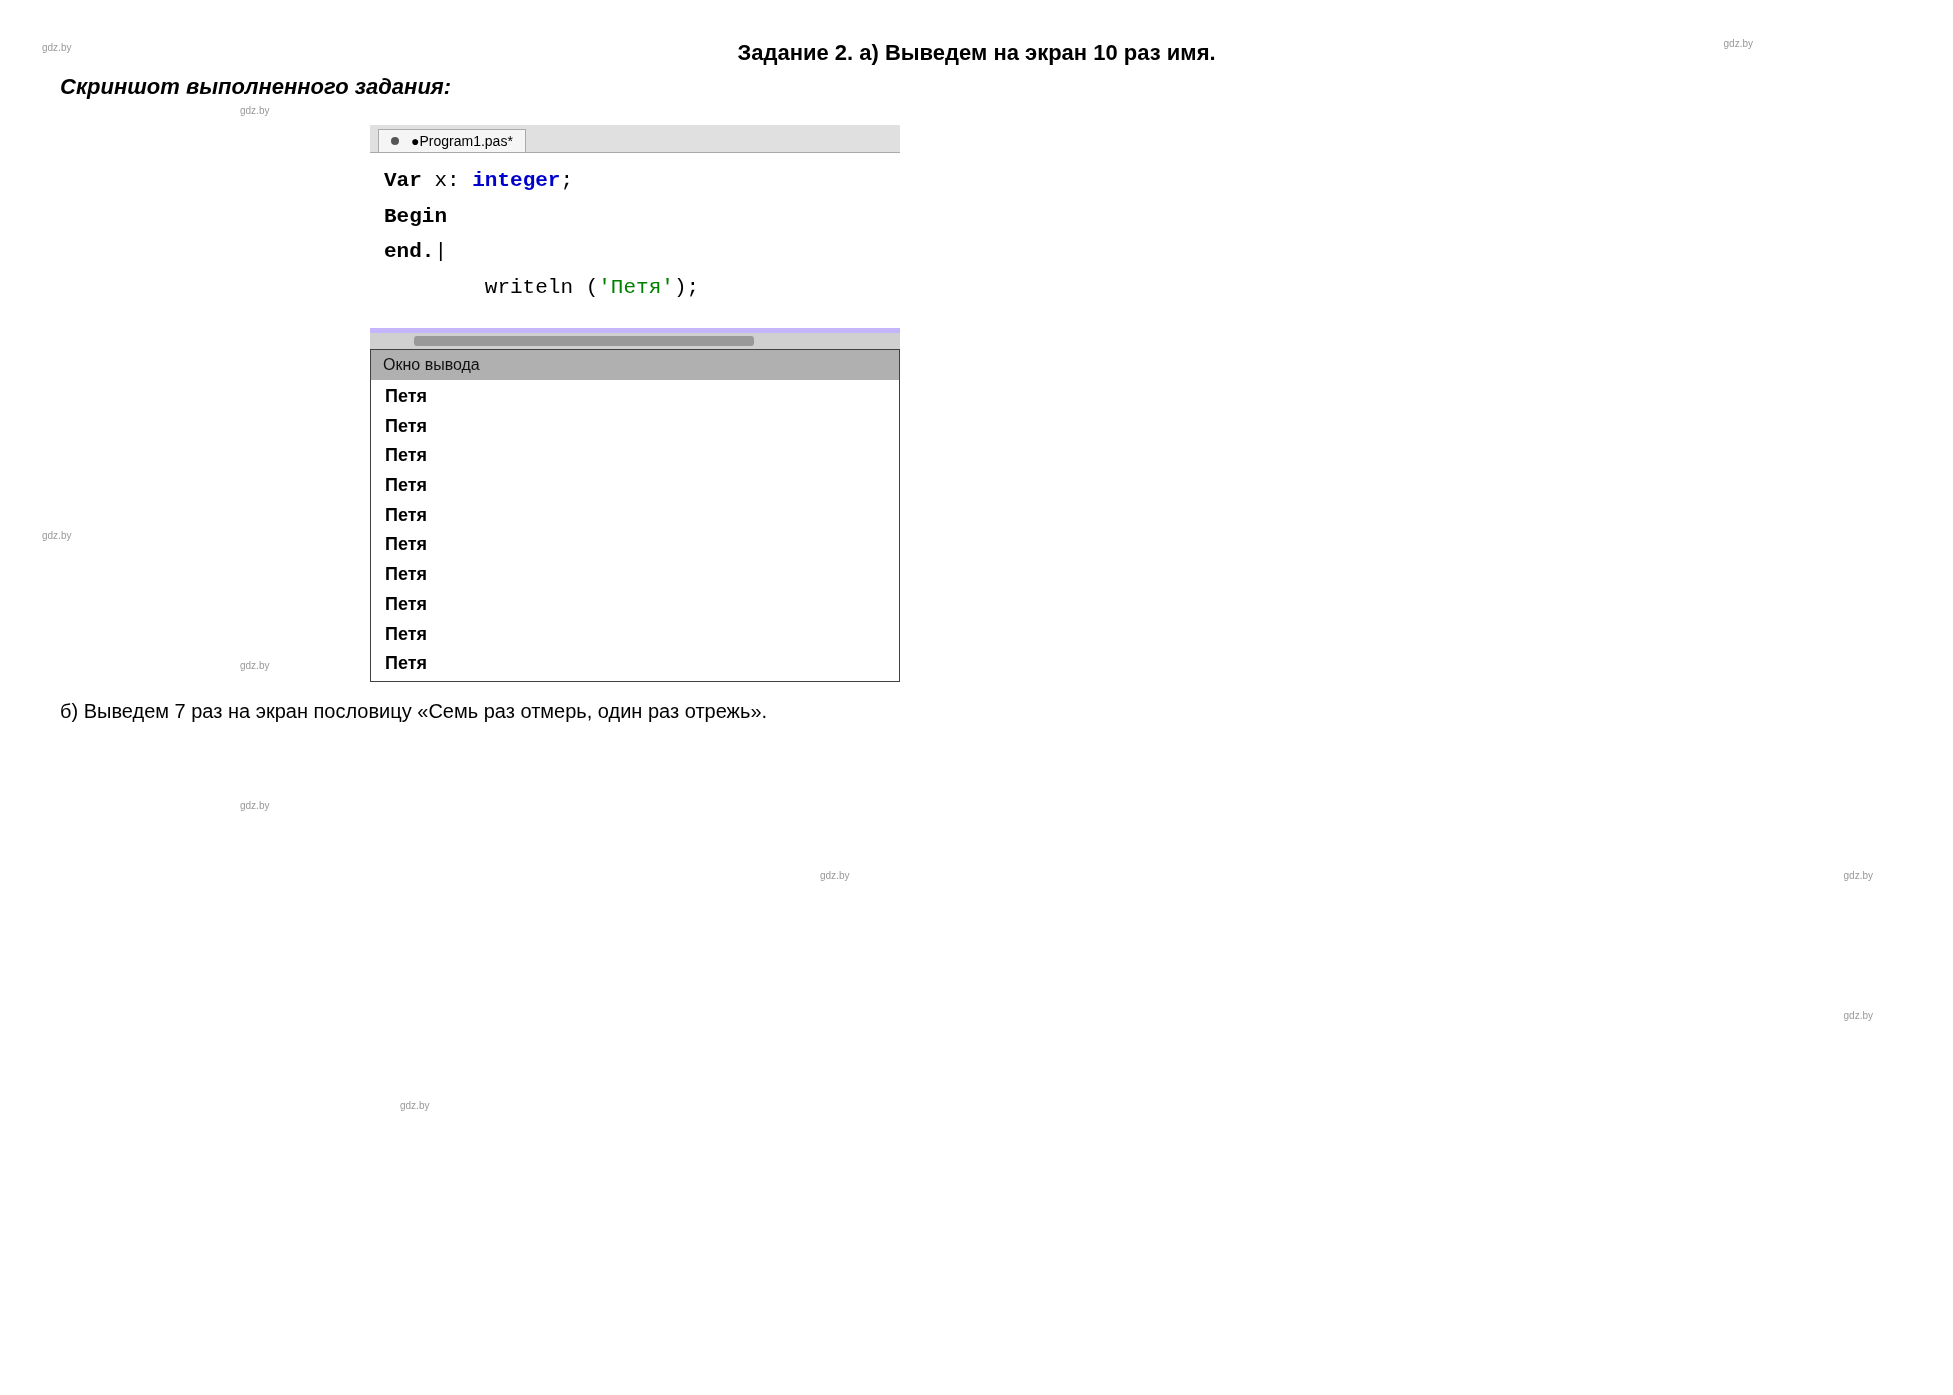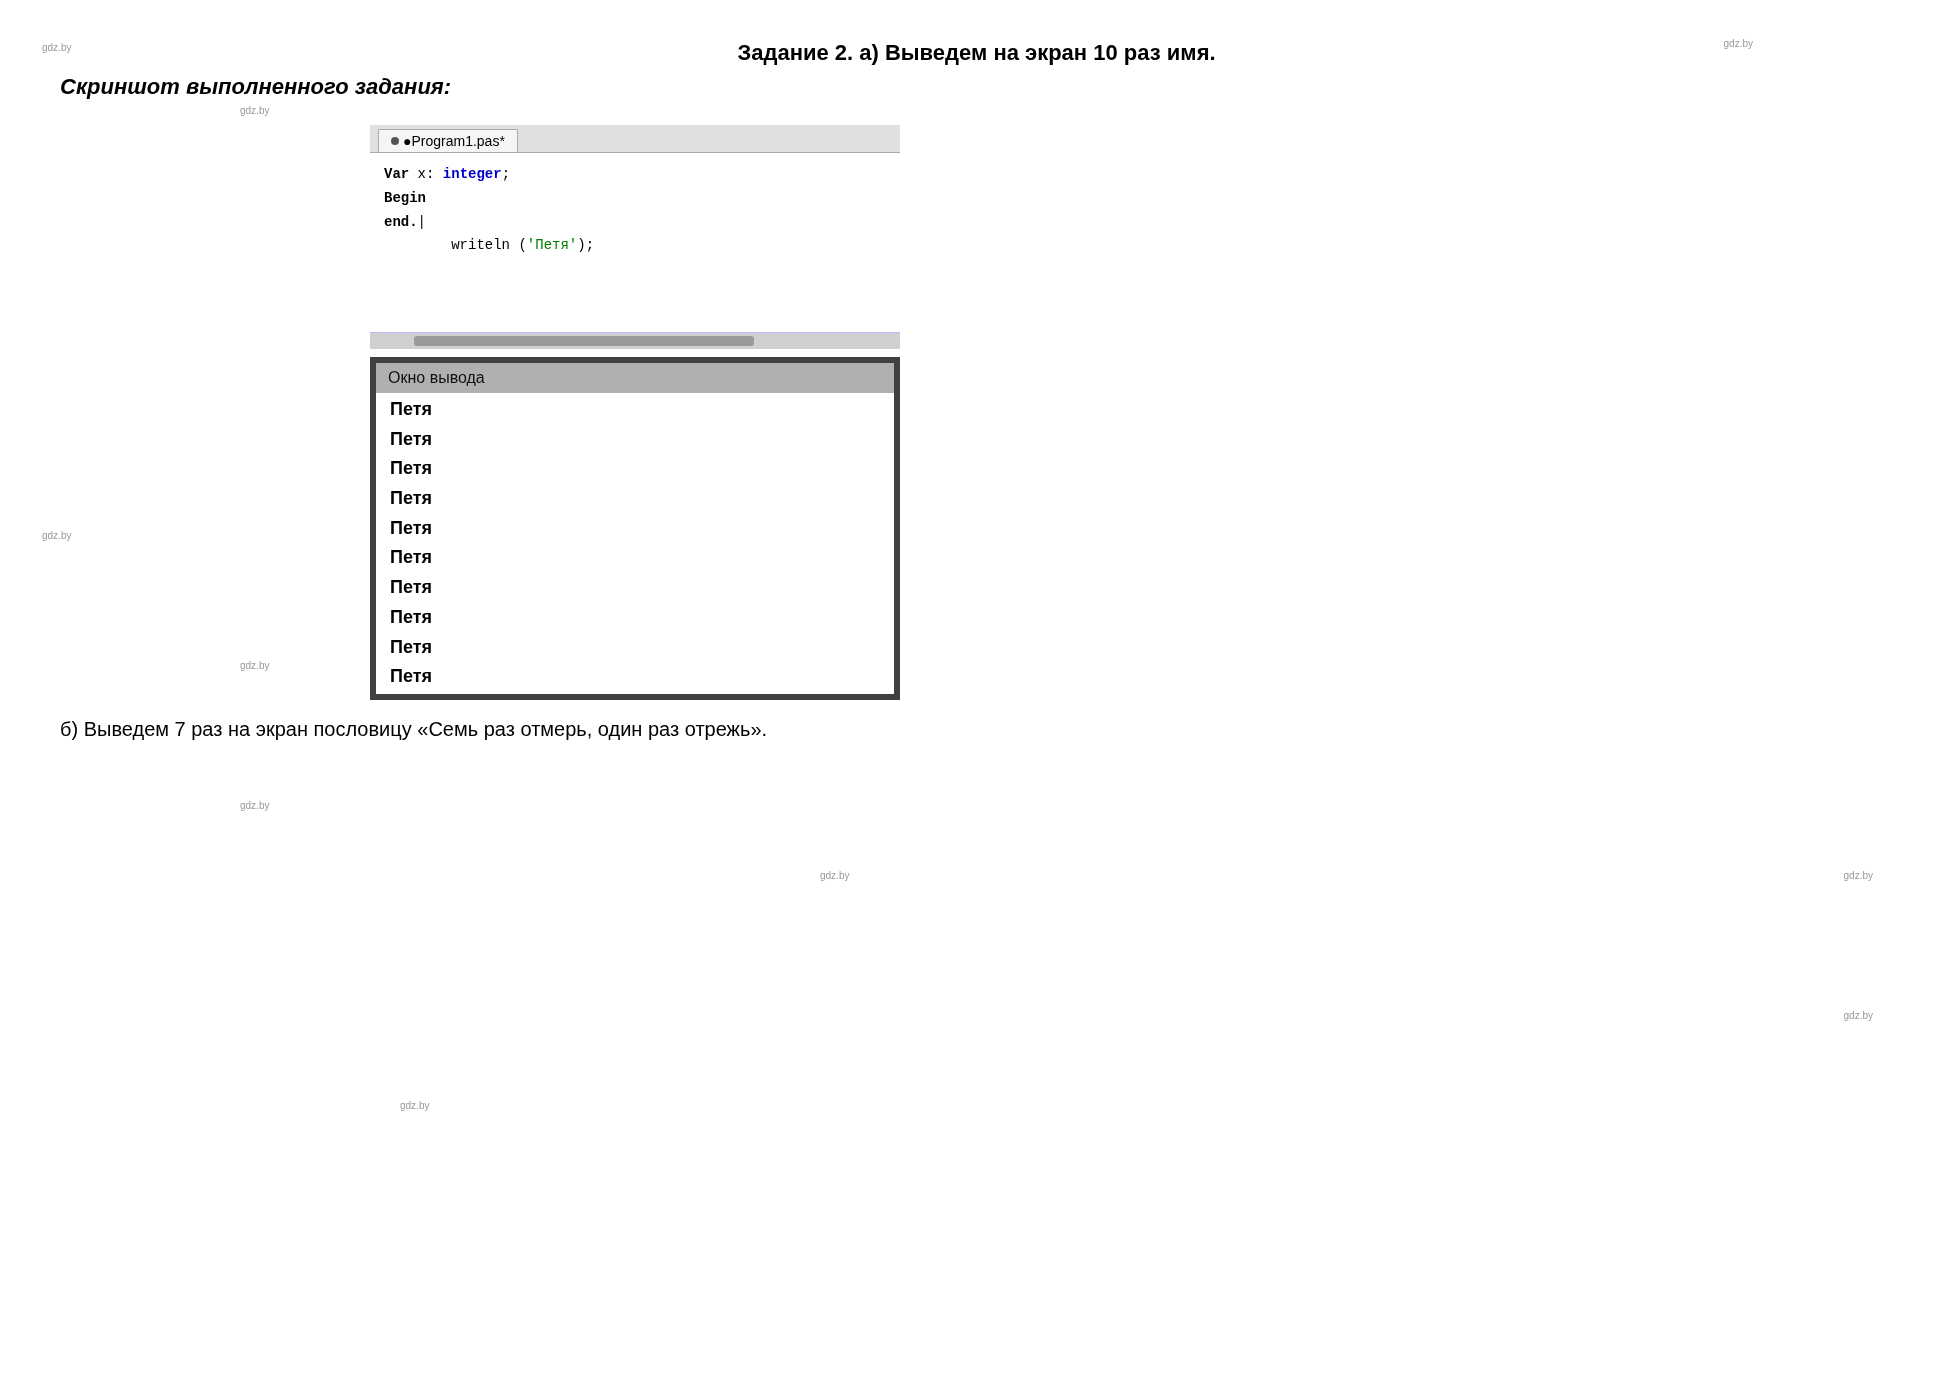--- a/index.html
+++ b/index.html
@@ -42,38 +42,38 @@
     }
 
     .ide-tab {
       background: #f5f5f5;
       border: 1px solid #aaa;
       border-bottom: none;
       padding: 3px 12px;
       font-size: 14px;
       display: flex;
       align-items: center;
-      gap: 4px;
+      gap: 12px;
     }
 
     .ide-tab .dot {
       width: 8px;
       height: 8px;
       background: #555;
       border-radius: 50%;
       display: inline-block;
     }
 
     .ide-code-area {
       background: #ffffff;
       padding: 10px 14px;
       font-family: 'Courier New', Courier, monospace;
-      font-size: 14px;
+      font-size: 21px;
       line-height: 1.7;
-      border-bottom: 1px solid #c4b5fd;
+      border-bottom: 5px solid #c4b5fd;
       min-height: 180px;
       position: relative;
     }
 
     .code-line {
       display: block;
       white-space: pre;
     }
 
     .kw-bold { font-weight: bold; color: #000; }
@@ -92,22 +92,21 @@
 
     .scrollbar-thumb {
       background: #999;
       height: 10px;
       width: 340px;
       border-radius: 3px;
       margin-left: 40px;
     }
 
     .output-window {
-      border: 6px solid #404040;
-      margin-top: 8px;
+      border: 1px solid #404040;
     }
 
     .output-header {
       background: #b0b0b0;
       padding: 6px 12px;
       font-size: 16px;
       color: #111;
       font-family: Arial, sans-serif;
     }
 

